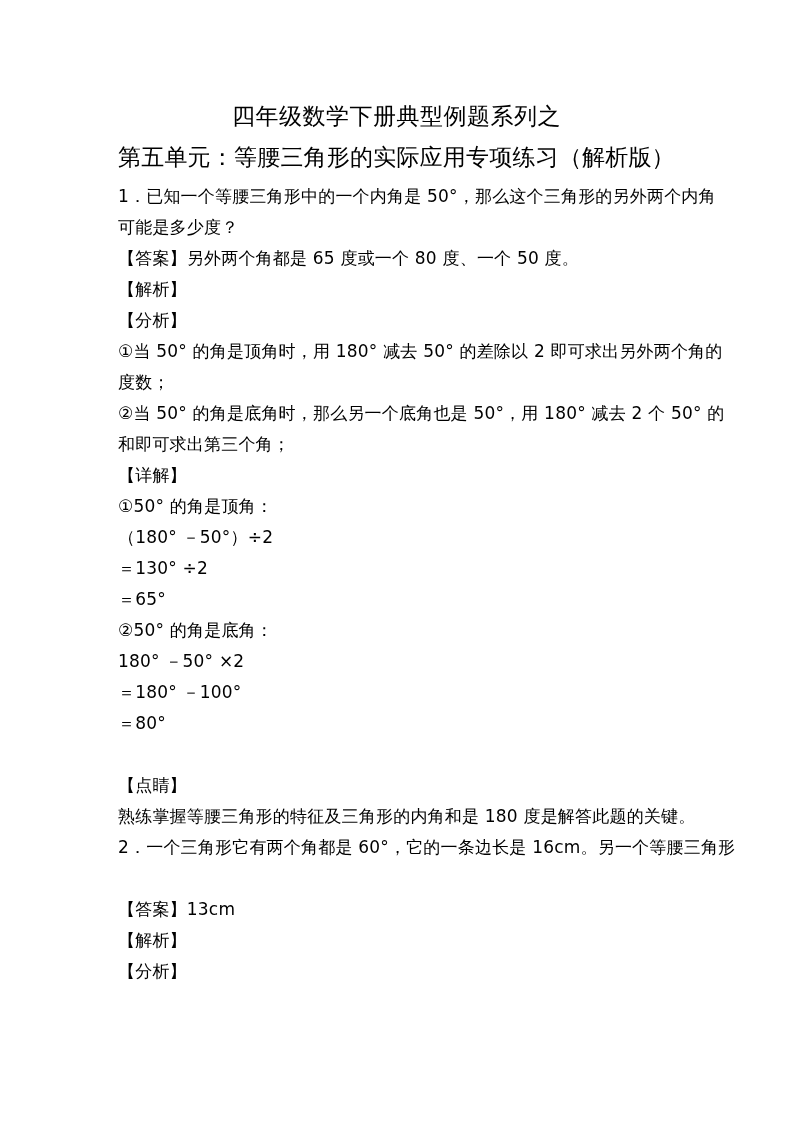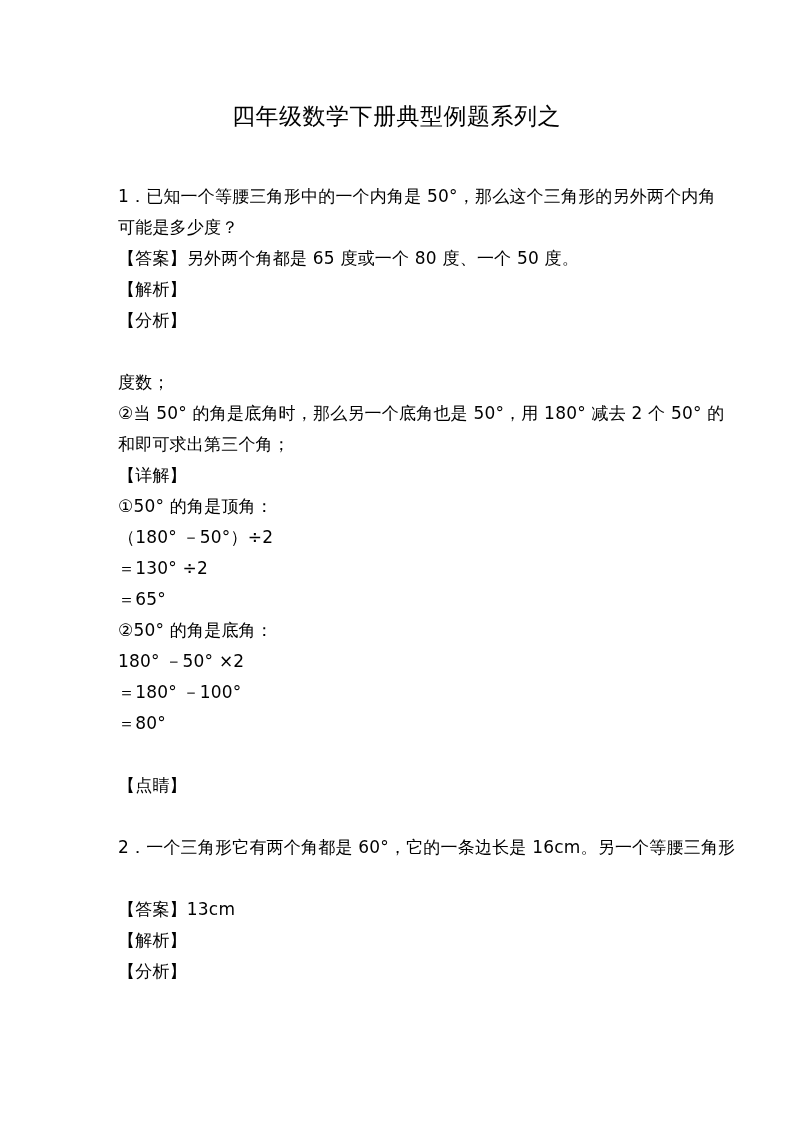--- a/index.html
+++ b/index.html
@@ -9,36 +9,39 @@
   .title { position: absolute; left: 0; width: 793px; text-align: center; font-weight: normal; font-size: 23px; letter-spacing: 0.5px; white-space: nowrap; }
   .title1 { top: 101px; }
   .title2 { top: 142px; left: 118px; width: 580px; text-align: left; letter-spacing: 0.2px; }
   .line { position: absolute; left: 118px; font-size: 17px; white-space: nowrap; letter-spacing: 0.2px; line-height: 20px; }
 </style>
 </head>
 <body>
 
 <div class="page">
   <div class="title title1">四年级数学下册典型例题系列之</div>
+  <div class="title title2">第五单元：等腰三角形的实际应用专项练习（解析版）</div>
 
   <div class="line" style="top:186px">1．已知一个等腰三角形中的一个内角是 50°，那么这个三角形的另外两个内角</div>
   <div class="line" style="top:217px">可能是多少度？</div>
   <div class="line" style="top:248px">【答案】另外两个角都是 65 度或一个 80 度、一个 50 度。</div>
   <div class="line" style="top:279px">【解析】</div>
   <div class="line" style="top:310px">【分析】</div>
+  <div class="line" style="top:341px">①当 50° 的角是顶角时，用 180° 减去 50° 的差除以 2 即可求出另外两个角的</div>
   <div class="line" style="top:372px">度数；</div>
   <div class="line" style="top:403px">②当 50° 的角是底角时，那么另一个底角也是 50°，用 180° 减去 2 个 50° 的</div>
   <div class="line" style="top:434px">和即可求出第三个角；</div>
   <div class="line" style="top:465px">【详解】</div>
   <div class="line" style="top:496px">①50° 的角是顶角：</div>
   <div class="line" style="top:527px">（180° －50°）÷2</div>
   <div class="line" style="top:558px">＝130° ÷2</div>
   <div class="line" style="top:589px">＝65°</div>
   <div class="line" style="top:620px">②50° 的角是底角：</div>
   <div class="line" style="top:651px">180° －50° ×2</div>
   <div class="line" style="top:682px">＝180° －100°</div>
   <div class="line" style="top:713px">＝80°</div>
   <div class="line" style="top:775px">【点睛】</div>
+  <div class="line" style="top:806px">熟练掌握等腰三角形的特征及三角形的内角和是 180 度是解答此题的关键。</div>
   <div class="line" style="top:837px">2．一个三角形它有两个角都是 60°，它的一条边长是 16cm。另一个等腰三角形</div>
   <div class="line" style="top:899px">【答案】13cm</div>
   <div class="line" style="top:930px">【解析】</div>
   <div class="line" style="top:961px">【分析】</div>
 </div>
 
 </body></html>

